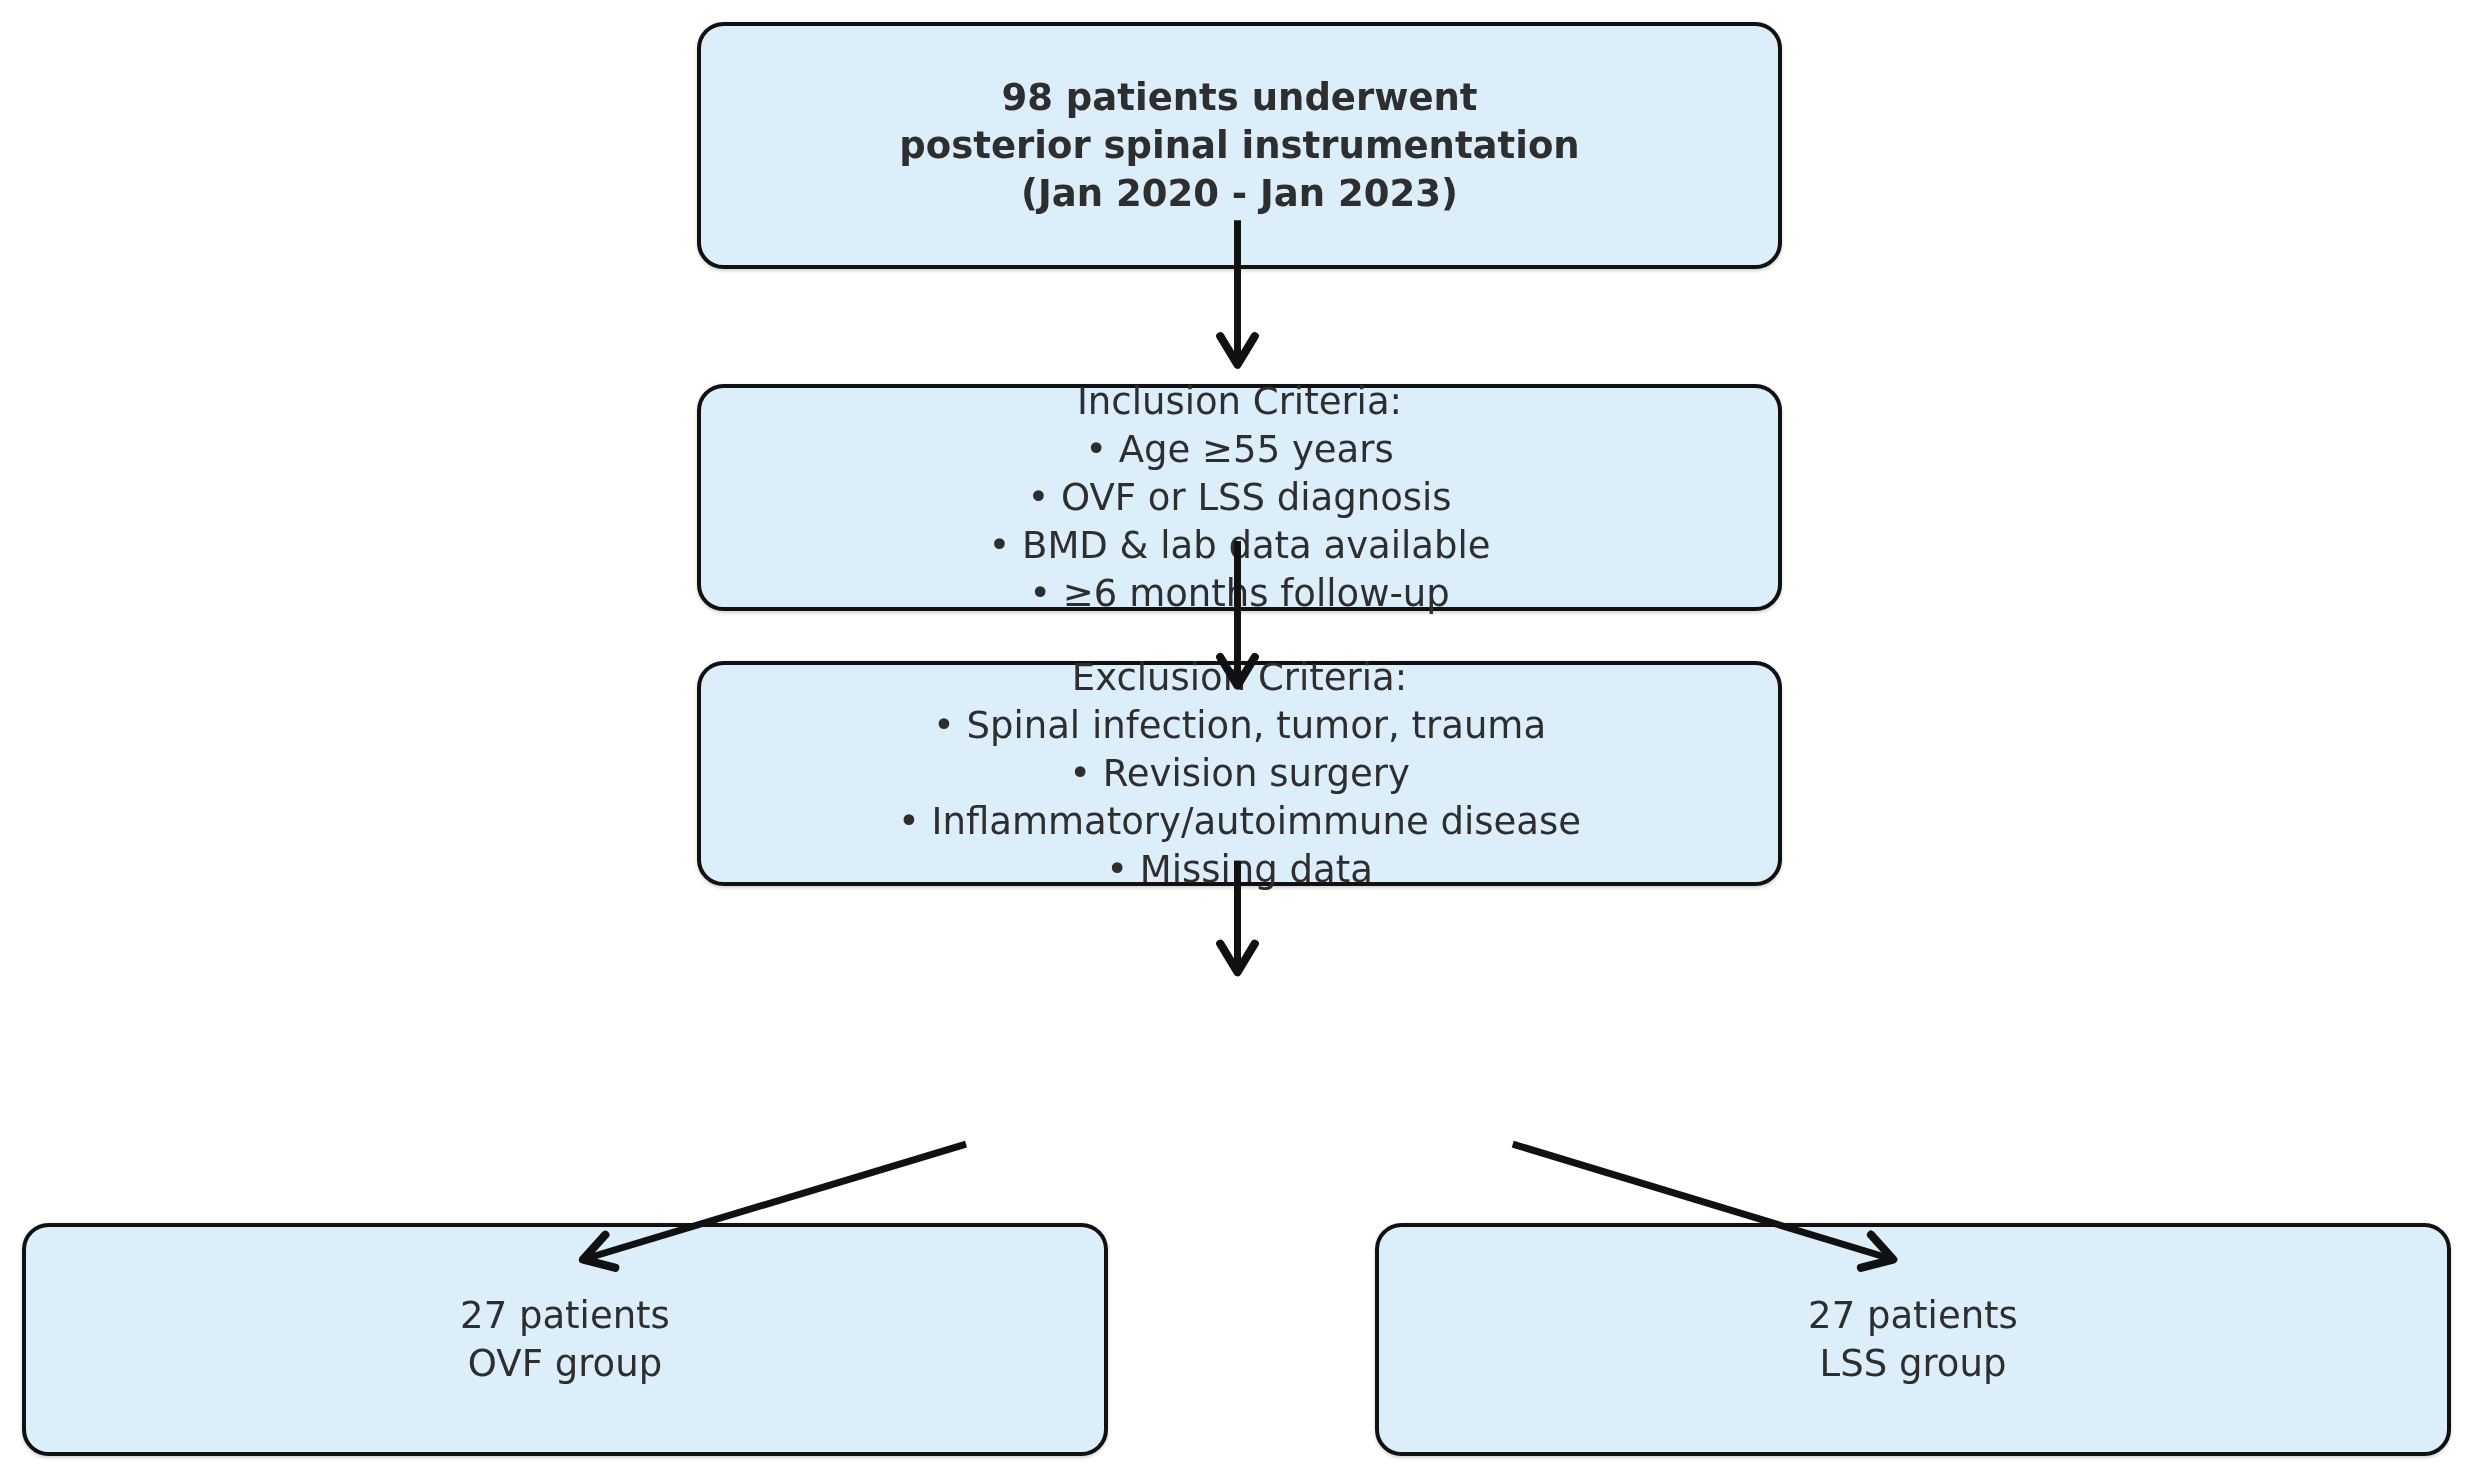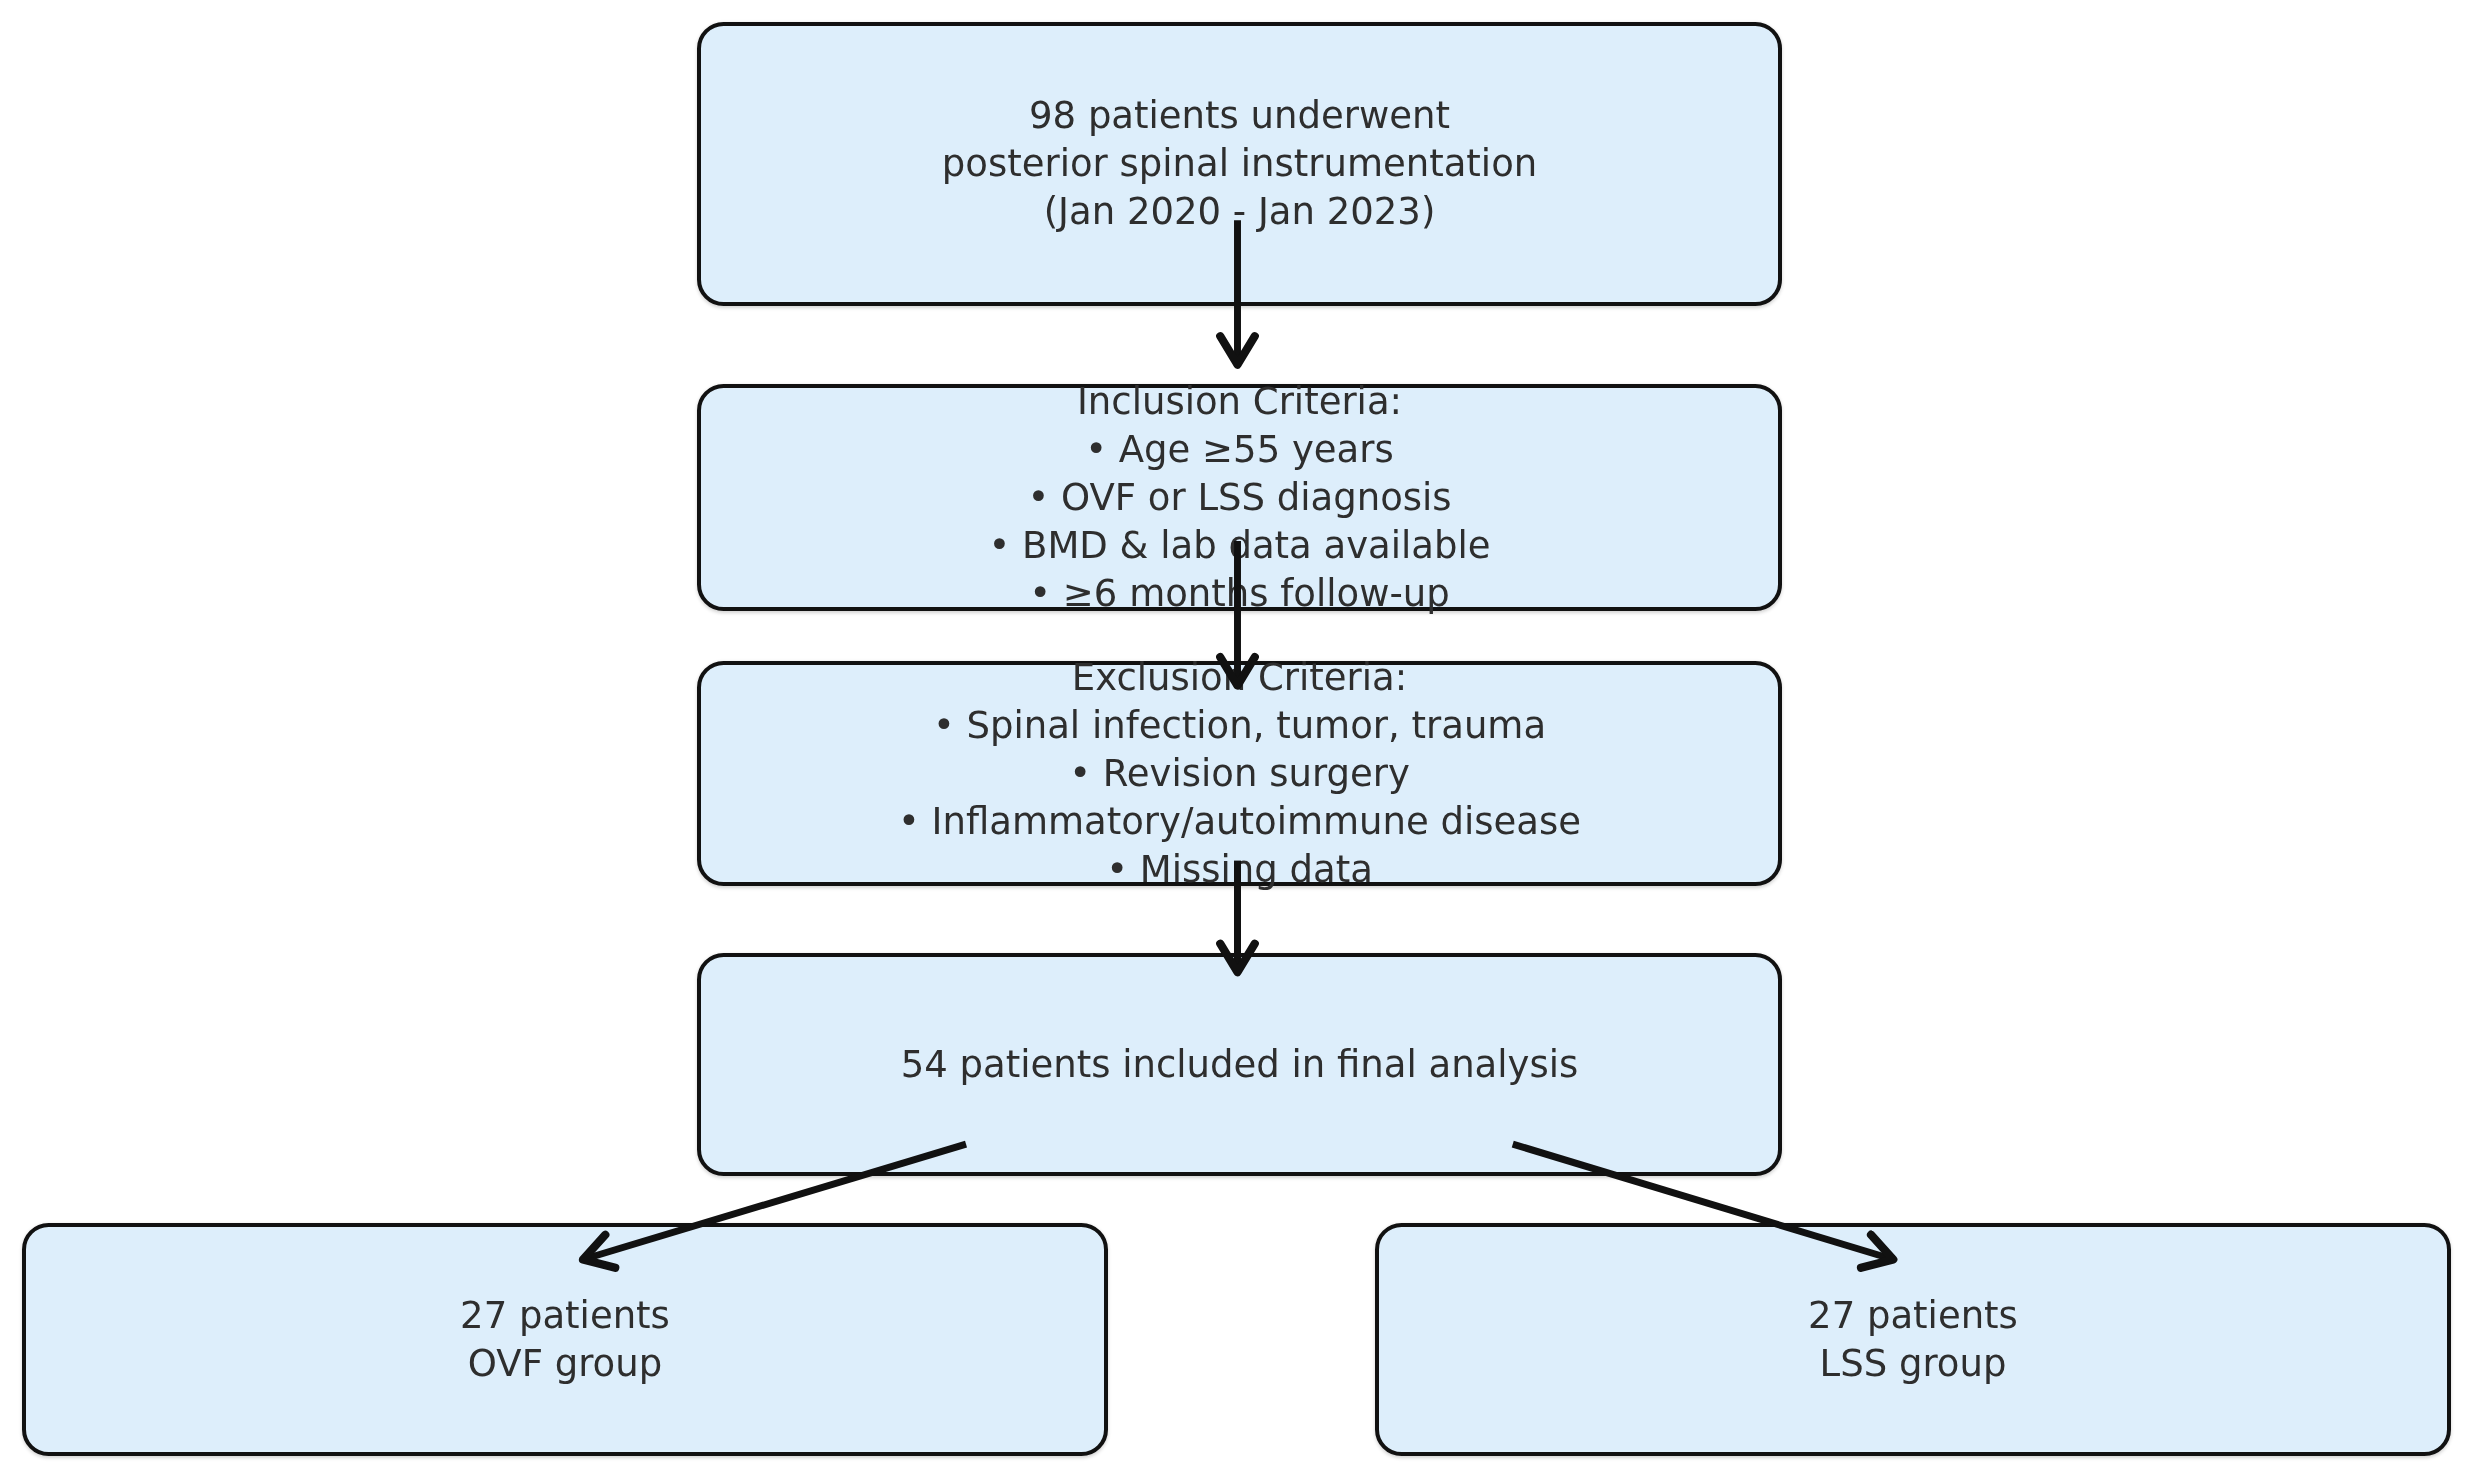--- a/index.html
+++ b/index.html
@@ -32,21 +32,21 @@
     top:50%;
     transform:translate(-50%,-50%);
     width:120%;
     text-align:center;
     white-space:pre-line;
     font-size:37px;
     line-height:48px;
     color:var(--text);
   }
   
-  #box-enrollment{left:697px;top:22px;width:1085px;height:284px;}
+  #box-enrollment{left:697px;top:22px;width:1085px;height:247px;font-weight:bold;}
   #box-inclusion {left:697px;top:340px;width:1085px;height:227px;margin-top:44px;}
   #box-exclusion {left:697px;top:661px;width:1085px;height:225px;}
   #box-final     {left:697px;top:953px;width:1085px;height:223px;}
   #box-ovf       {left:22px;  top:1223px;width:1086px;height:233px;}
   #box-lss       {left:1375px;top:1223px;width:1076px;height:233px;}
 
   #arrow-layer{
     position:absolute;
     left:0;top:0;
     width:2475px;height:1482px;
@@ -86,23 +86,20 @@
   </div>
 
   <div class="node" id="box-exclusion">
     <div class="node-text">Exclusion Criteria:
 • Spinal infection, tumor, trauma
 • Revision surgery
 • Inflammatory/autoimmune disease
 • Missing data</div>
   </div>
 
-  <div class="node" id="box-final">
-    <div class="node-text">54 patients included in final analysis</div>
-  </div>
 
   <div class="node" id="box-ovf">
     <div class="node-text">27 patients
 OVF group</div>
   </div>
 
   <div class="node" id="box-lss">
     <div class="node-text">27 patients
 LSS group</div>
   </div>

